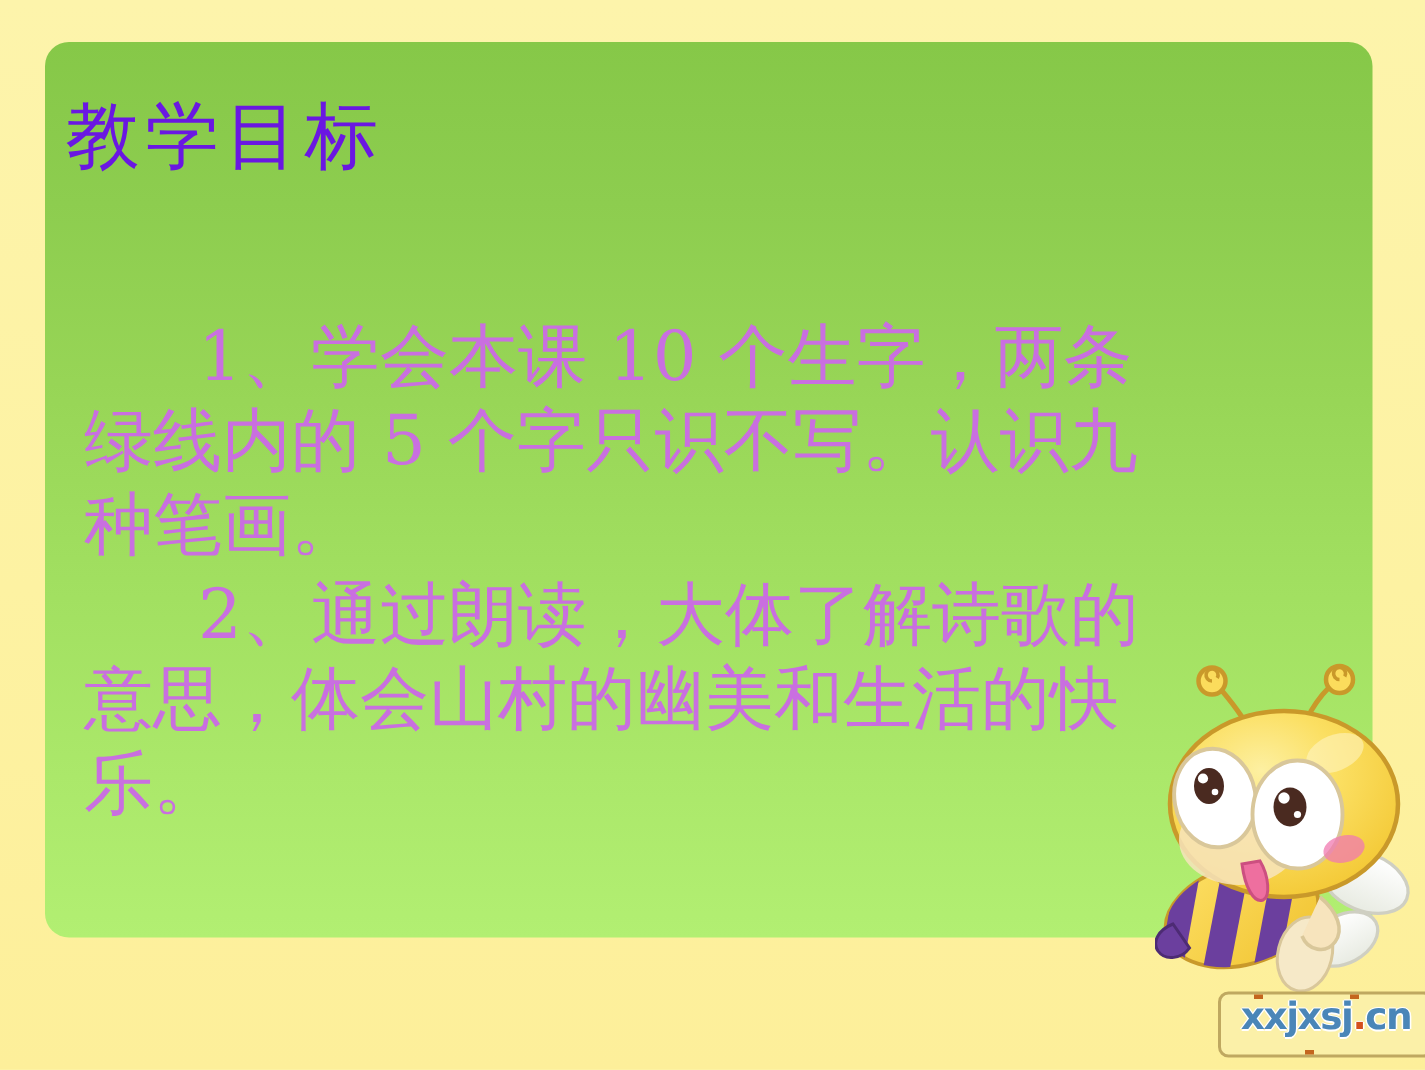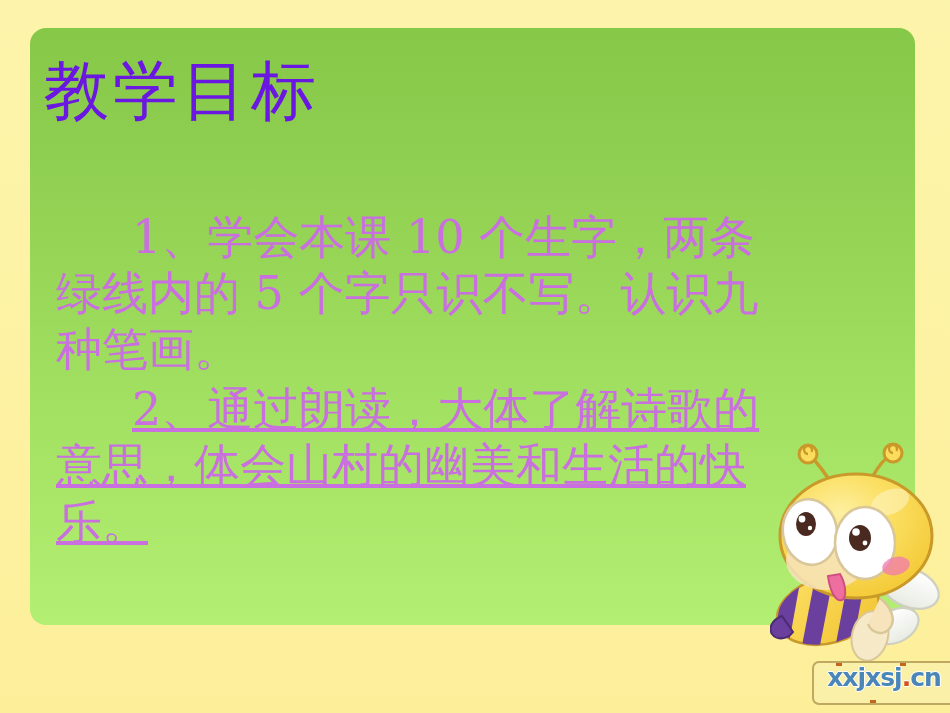--- a/index.html
+++ b/index.html
@@ -34,21 +34,21 @@
         #a2e061 62%,
         #abe86a 82%,
         #b2ef72 100%);
   }
 
   
   #title {
     position:absolute;
     left:44px; top:52px;
     font-family:"DejaVu Serif", serif;
-    font-size:65px;
+    font-size:49px;
     line-height:78px;
     letter-spacing:4px;
     color:#6a17e2;
     white-space:nowrap;
   }
 
   
   #body-text {
     position:absolute;
     left:56px; top:170px;
@@ -59,21 +59,21 @@
     font-family:"DejaVu Serif", serif;
     font-size:46px;
     line-height:1.22;
     color:#c96fe0;
     text-indent:76px;
     text-align:left;
     letter-spacing:0px;
     word-break:break-all;
     margin-top:39px;
   }
-  .para + .para { margin-top:4px;text-decoration:underline; }
+  .para + .para { margin-top:4px; }
 
   
   #bee {
     position:absolute;
     left:770px; top:440px;
     width:180px; height:230px;
   }
 
   
   #watermark {

